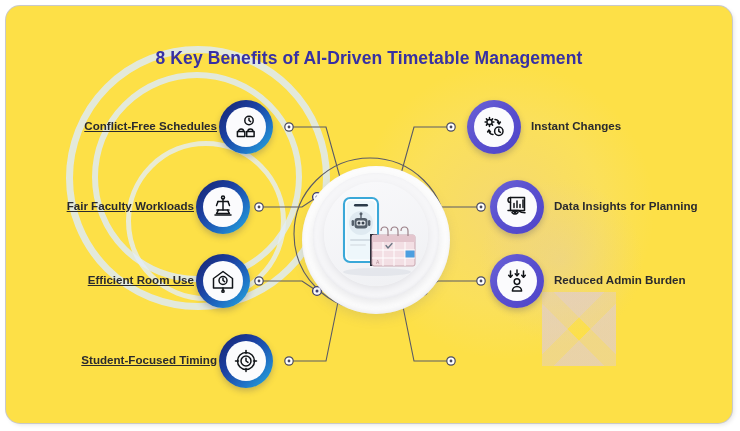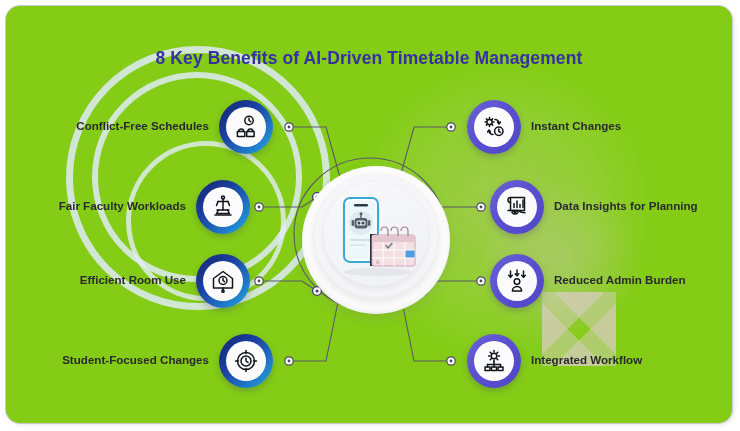--- a/index.html
+++ b/index.html
@@ -14,21 +14,21 @@
     font-family: "Liberation Sans", sans-serif;
   }
 
   
   #card {
     position: absolute;
     left: 6px;
     top: 6px;
     width: 726px;
     height: 417px;
-    background: #84cc16;
+    background: #fde047;
     border-radius: 14px;
     box-shadow: 0 0 0 1px #c9c9c9, 2px 2px 4px rgba(0,0,0,0.10);
     overflow: hidden;
   }
 
   
   .wm {
     position: absolute;
     pointer-events: none;
   }
@@ -128,21 +128,21 @@
     justify-content: center;
   }
   .label {
     position: absolute;
     font-size: 11.6px;
     font-weight: bold;
     color: #2a2a2e;
     white-space: nowrap;
     top: 19px;
   }
-  .label.left  { right: 64px; text-align: left; }
+  .label.left  { right: 56px; text-align: left; text-decoration: underline; }
   .label.right { left: 64px;  text-align: left; }
 </style>
 </head>
 <body>
 
 <div id="card">
 
   <div class="wm wm-blob1"></div>
   <div class="wm wm-blob2"></div>
   <div class="wm wm-x"></div>
@@ -316,21 +316,21 @@
           <circle cx="13" cy="13" r="8.5"></circle>
             <circle cx="13" cy="13" r="5"></circle>
           <path d="M13 10.2 V13 L15 14.4"></path>
           <path d="M13 2.5 V5.5"></path>
             <path d="M13 20.5 V23.5"></path>
           <path d="M2.5 13 H5.5"></path>
             <path d="M20.5 13 H23.5"></path>
         </svg>
       </div>
     </div>
-    <div class="label left">Student-Focused Changes</div>
+    <div class="label left">Student-Focused Timing</div>
   </div>
 
   <div class="node" style="left:461px; top:94px; width:54px; height:54px;text-decoration:underline;">
     <div class="ring purple">
       <div class="inner">
         <svg width="26" height="26" viewBox="0 0 26 26" fill="none" stroke="#111418" stroke-width="1.5" stroke-linecap="round" stroke-linejoin="round">
           <circle cx="8.5" cy="8" r="2.6"></circle>
           <path d="M8.5 3.6 V4.6 M8.5 11.4 V12.4 M4.1 8 H5.1 M11.9 8 H12.9 M5.4 4.9 l0.7 0.7 M10.9 10.4 l0.7 0.7 M11.6 4.9 l-0.7 0.7 M6.1 10.4 l-0.7 0.7"></path>
           <path d="M14 5.5 q4 0.5 4 4"></path>
             <path d="M19.4 8 l-1.4 2 l-1.5 -2"></path>
@@ -371,33 +371,14 @@
           <path d="M19.5 3 V9"></path>
             <path d="M17.7 7.2 L19.5 9.2 L21.3 7.2"></path>
           <circle cx="13" cy="13.6" r="2.8"></circle>
           <path d="M8.4 23 a4.6 4.6 0 0 1 9.2 0 z"></path>
         </svg>
       </div>
     </div>
     <div class="label right">Reduced Admin Burden</div>
   </div>
 
-  <div class="node" style="left:461px; top:328px; width:54px; height:54px;">
-    <div class="ring purple">
-      <div class="inner">
-        <svg width="26" height="26" viewBox="0 0 26 26" fill="none" stroke="#111418" stroke-width="1.5" stroke-linecap="round" stroke-linejoin="round">
-          <circle cx="13" cy="8" r="2.8"></circle>
-          <path d="M13 2.6 V3.9 M13 12.1 V13.4 M7.6 8 H8.9 M17.1 8 H18.4 M9.2 4.2 l0.9 0.9 M15.9 10.9 l0.9 0.9 M16.8 4.2 l-0.9 0.9 M10.1 10.9 l-0.9 0.9"></path>
-          <path d="M13 13.6 V16.5"></path>
-          <path d="M6.5 16.5 h13"></path>
-          <path d="M6.5 16.5 V19"></path>
-            <path d="M13 16.5 V19"></path>
-            <path d="M19.5 16.5 V19"></path>
-          <rect x="4" y="19" width="5" height="3.6"></rect>
-          <rect x="10.5" y="19" width="5" height="3.6"></rect>
-          <rect x="17" y="19" width="5" height="3.6"></rect>
-        </svg>
-      </div>
-    </div>
-    <div class="label right">Integrated Workflow</div>
-  </div>
 
 </div>
 
 </body></html>

